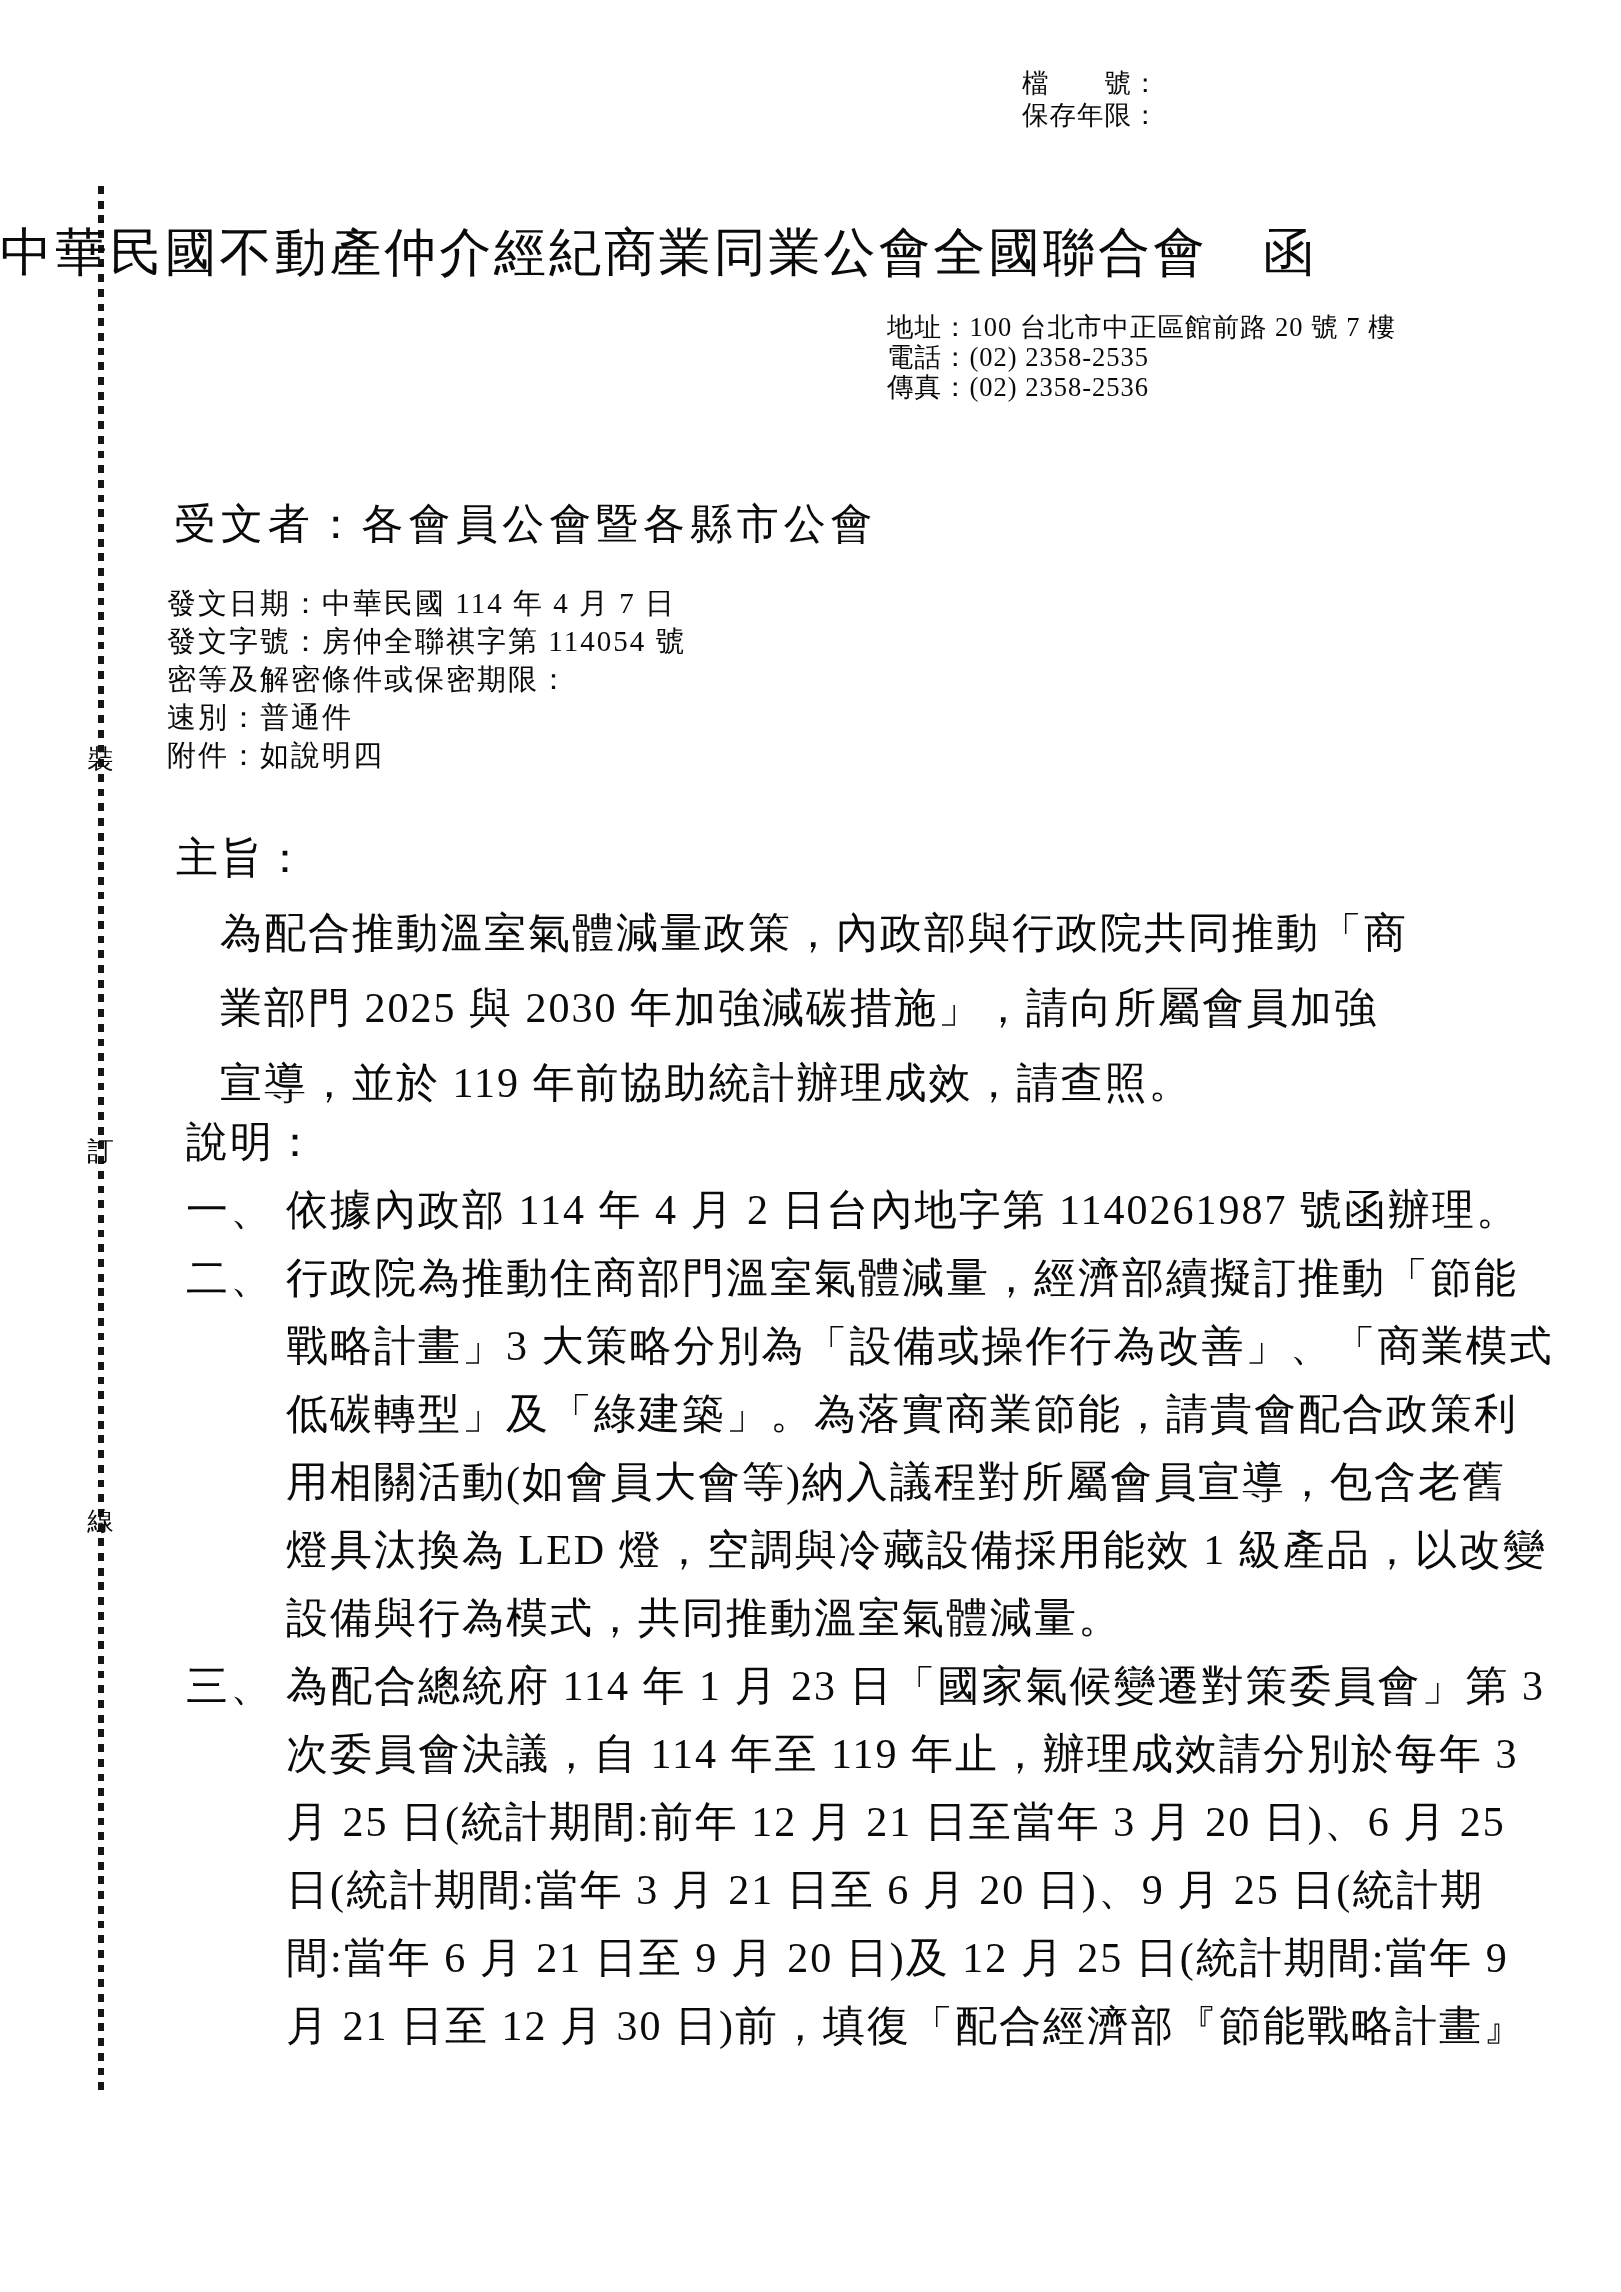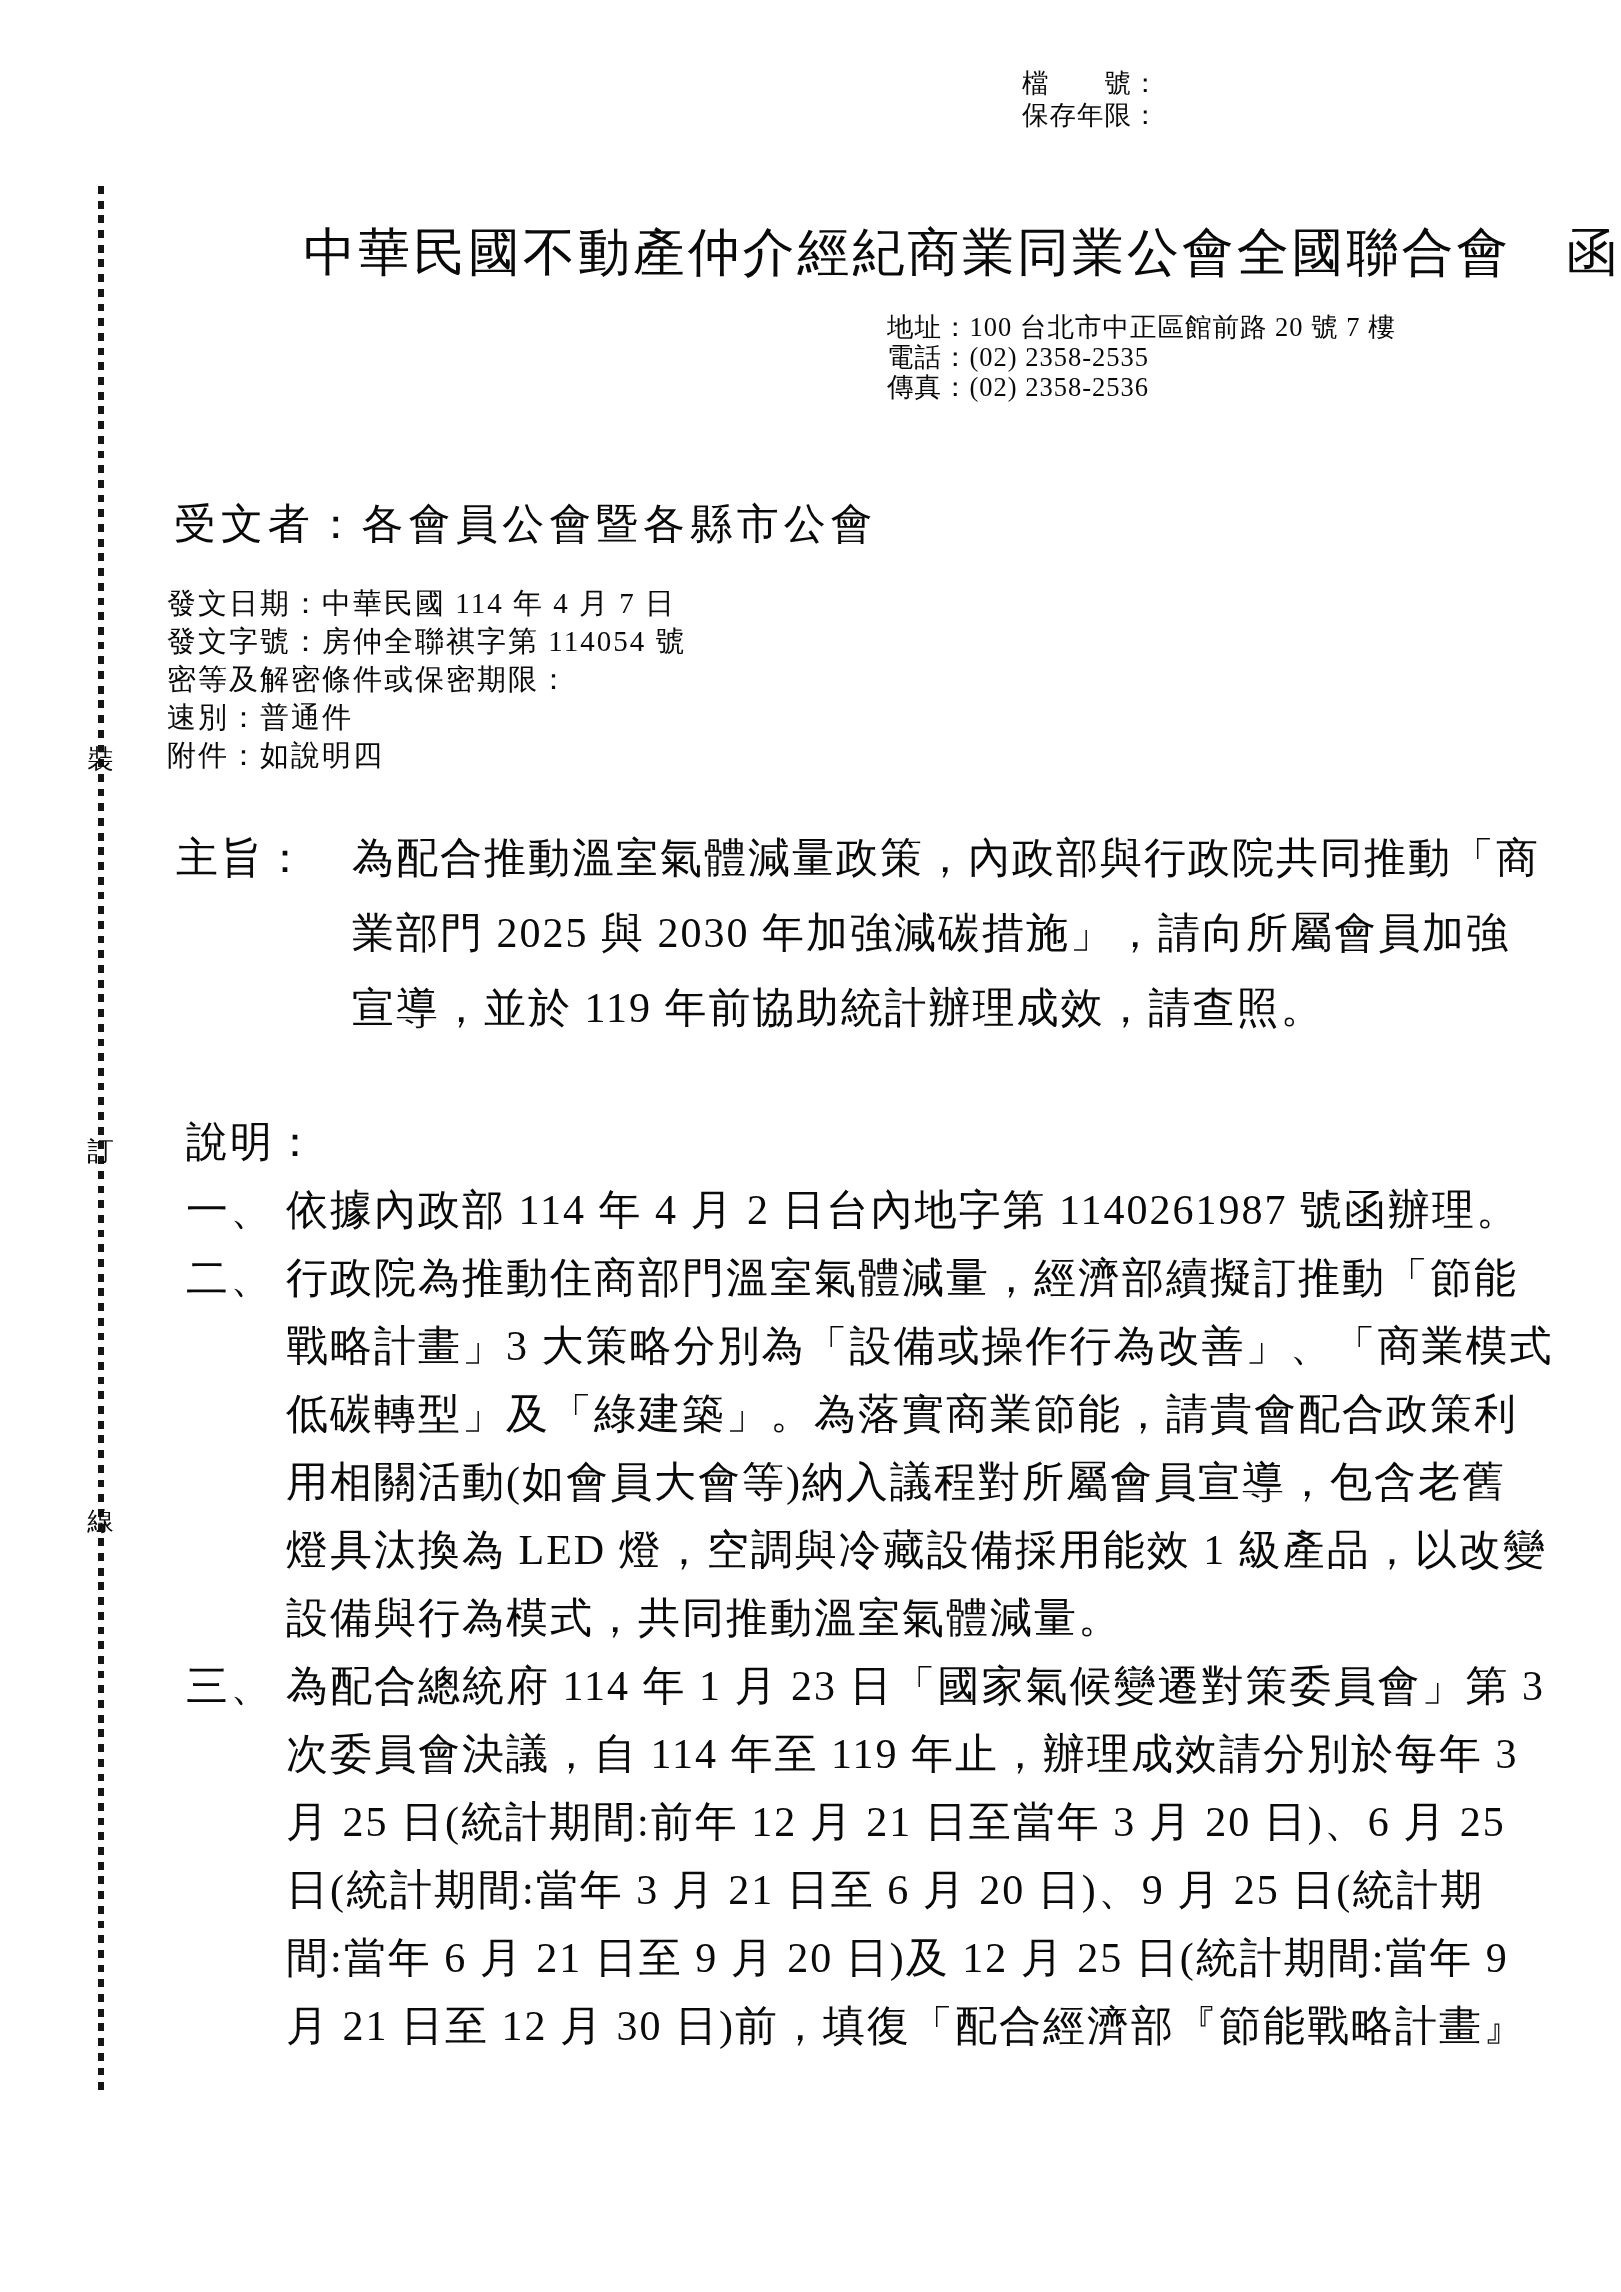--- a/index.html
+++ b/index.html
@@ -52,21 +52,21 @@
     white-space: nowrap;
   }
 
   
   .title {
     position: absolute;
     top: 218px;
     left: 0;
     width: 100%;
     margin: 0;
-    text-align: right;
+    text-align: left;
     font-size: 52px;
     font-weight: normal;
     letter-spacing: 2.9px;
     white-space: nowrap;
   }
 
   
   .contact {
     position: absolute;
     left: 887px;
@@ -101,20 +101,21 @@
   
   .subject {
     position: absolute;
     left: 176px;
     top: 821px;
     width: 1304px;
     display: flex;
     align-items: flex-start;
     font-size: 42px;
     letter-spacing: 2px;
+    flex-direction: column;
   }
   .subject .hang-label {
     flex: 0 0 auto;
     line-height: 75px;
     white-space: nowrap;
   }
   .subject .hang-lines .line {
     line-height: 75px;
     white-space: nowrap;
     margin-left: 44px;

